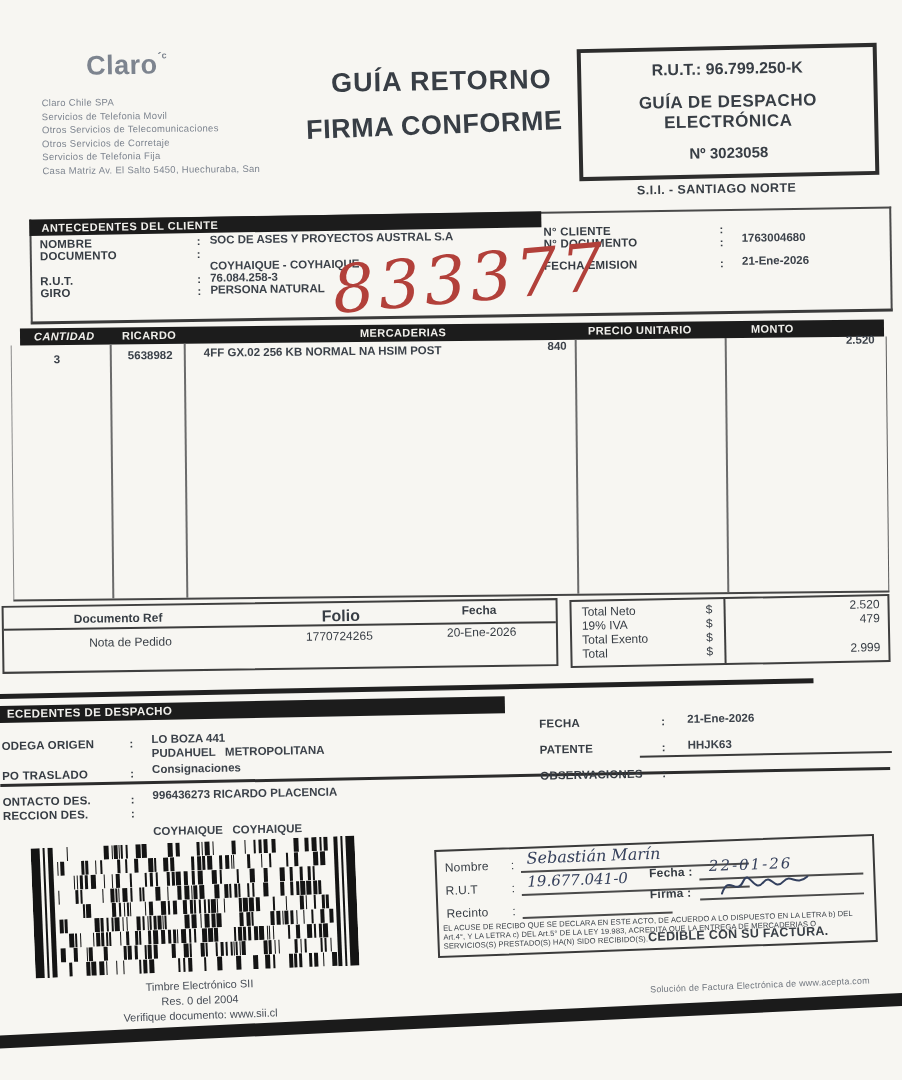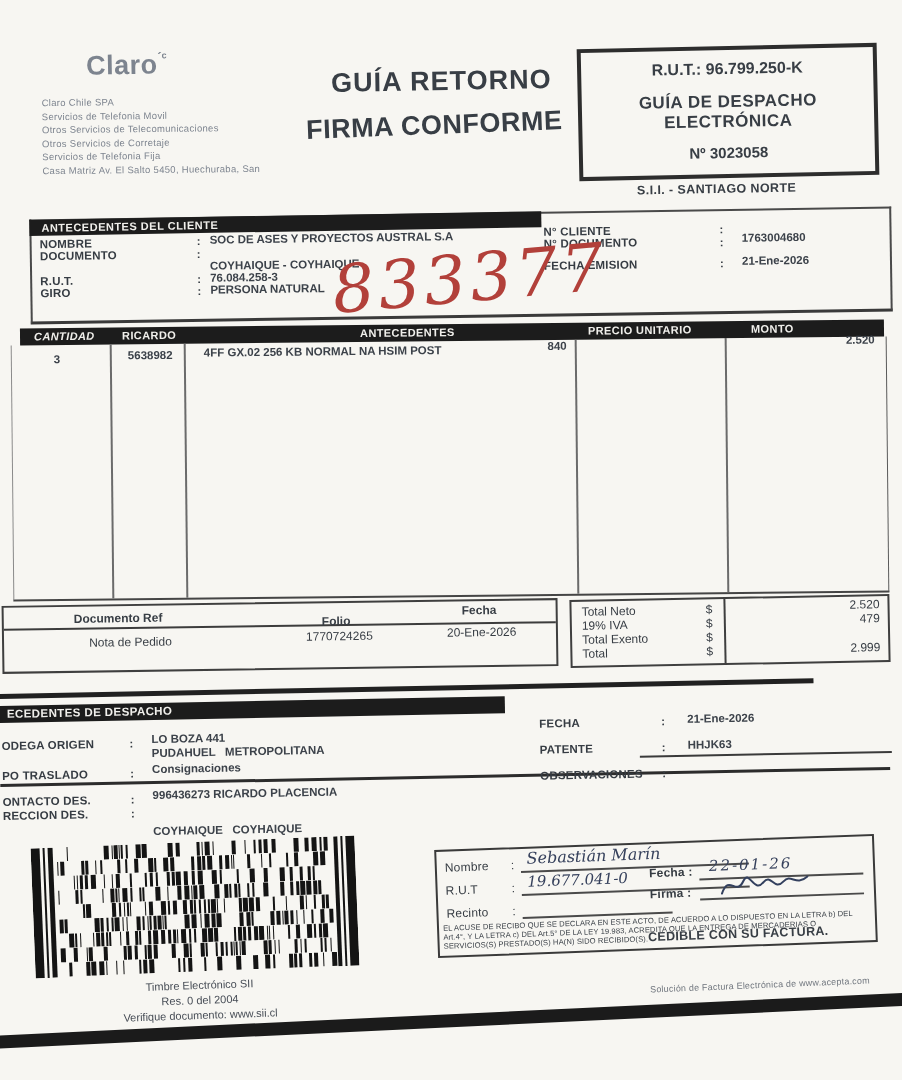--- a/index.html
+++ b/index.html
@@ -71,42 +71,42 @@
     <div class="abs val" style="left:710px;top:21px;">1763004680</div>
     <div class="abs lbl" style="left:512px;top:46px;">FECHA EMISION</div>
     <div class="abs lbl" style="left:688px;top:46px;">:</div>
     <div class="abs val" style="left:710px;top:44px;">21-Ene-2026</div>
   </div>
   <div class="abs hand-red" style="left:332px;top:240px;font-size:66px;letter-spacing:4px;transform:rotate(-5deg);">833377</div>
 
   <div class="abs blackbar" style="left:20px;top:324px;width:864px;height:17px;transform:rotate(-0.6deg);font-size:11px;letter-spacing:.4px;">
     <span class="abs" style="left:14px;top:2px;font-style:italic;">CANTIDAD</span>
     <span class="abs" style="left:102px;top:2px;">RICARDO</span>
-    <span class="abs" style="left:340px;top:2px;">ANTECEDENTES</span>
+    <span class="abs" style="left:340px;top:2px;">MERCADERIAS</span>
     <span class="abs" style="left:568px;top:2px;">PRECIO UNITARIO</span>
     <span class="abs" style="left:731px;top:2px;">MONTO</span>
   </div>
   <div class="abs" style="left:12px;top:341px;width:874px;height:254px;transform:rotate(-0.6deg);border-left:1.5px solid #8a8a8a;border-right:1.5px solid #5a5a5a;border-bottom:2px solid #454545;">
     <div class="abs" style="left:98px;top:0;width:1.5px;height:100%;background:#6b6b6b;"></div>
     <div class="abs" style="left:172px;top:0;width:1.5px;height:100%;background:#6b6b6b;"></div>
     <div class="abs" style="left:563px;top:0;width:1.5px;height:100%;background:#6b6b6b;"></div>
     <div class="abs" style="left:713px;top:0;width:1.5px;height:100%;background:#6b6b6b;"></div>
     <div>
       <span class="abs val" style="left:42px;top:8px;">3</span>
       <span class="abs val" style="left:116px;top:5px;">5638982</span>
       <span class="abs val" style="left:192px;top:3px;">4FF GX.02 256 KB NORMAL NA HSIM POST</span>
       <span class="abs val" style="left:405px;top:0;width:150px;text-align:right;">840</span>
       <span class="abs val" style="left:715px;top:-3px;width:148px;text-align:right;">2.520</span>
     </div>
   </div>
 
   <div class="abs box" style="left:2px;top:602px;width:552px;height:64px;transform:rotate(-0.8deg);">
     <div class="abs thin" style="left:0;top:21px;width:100%;height:1.5px;"></div>
     <span class="abs ink b" style="left:70px;top:5px;font-size:12px;">Documento Ref</span>
-    <span class="abs ink b" style="left:318px;top:11px;font-size:12px;">Folio</span>
+    <span class="abs ink b" style="left:318px;top:4px;font-size:16px;">Folio</span>
     <span class="abs ink b" style="left:458px;top:2px;font-size:12px;">Fecha</span>
     <div>
       <span class="abs ink" style="left:85px;top:29px;font-size:12px;">Nota de Pedido</span>
       <span class="abs ink" style="left:302px;top:26px;font-size:12px;">1770724265</span>
       <span class="abs ink" style="left:443px;top:24px;font-size:12px;">20-Ene-2026</span>
     </div>
   </div>
 
   <div class="abs box" style="left:570px;top:597px;width:316px;height:64px;transform:rotate(-1.1deg);">
     <div class="abs" style="left:152px;top:-2px;width:2px;height:calc(100% + 4px);background:#3f3f3f;"></div>

